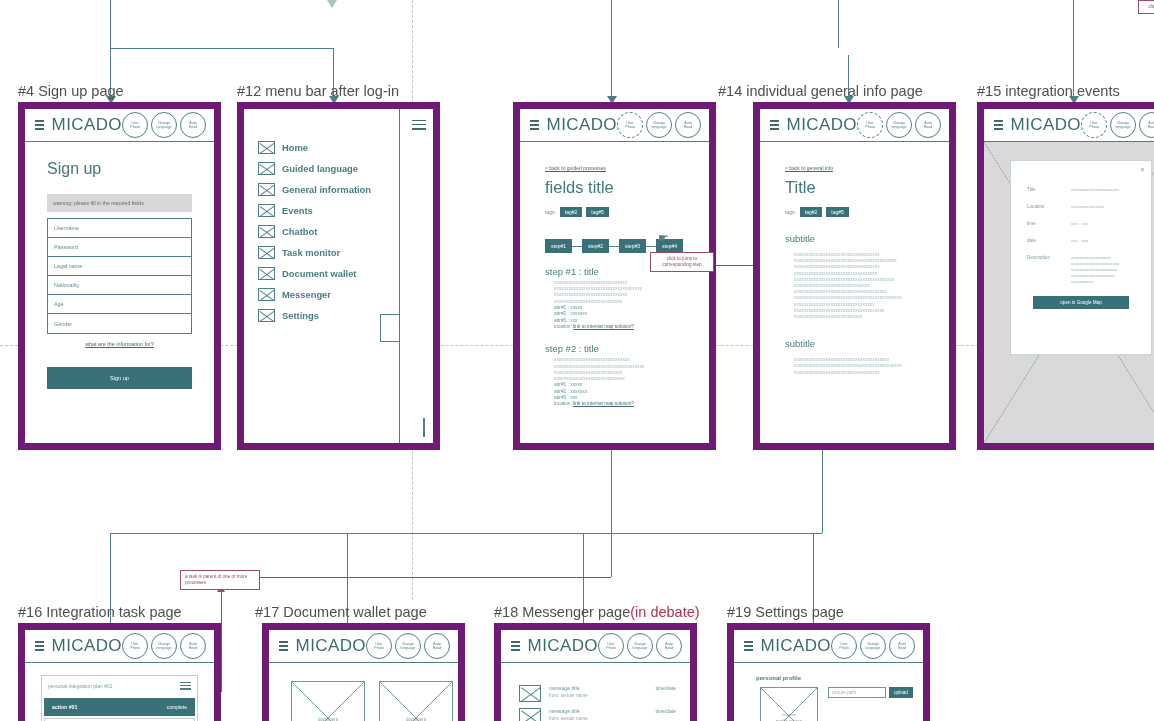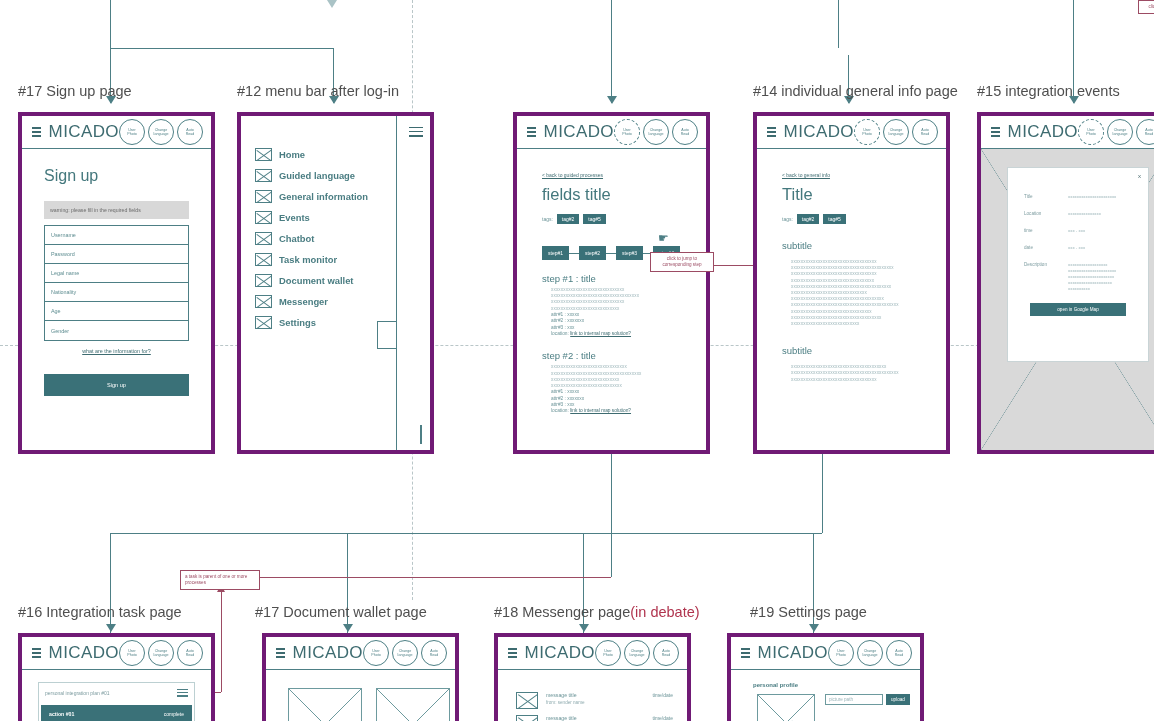--- a/index.html
+++ b/index.html
@@ -26,21 +26,21 @@
   .arrow-up{
     position:absolute;width:0;height:0;
     border-left:4px solid transparent;border-right:4px solid transparent;
     border-bottom:7px solid #9c4b63;
   }
 
   
   .panel-title{position:absolute;font-size:14.5px;color:#4f4f4f;white-space:nowrap;}
   .panel-title .debate{color:#b0344e;text-align:right;}
   .frame{
-    position:absolute;border:4px solid #701a75;background:#fff;overflow:hidden;margin-top:10px;
+    position:absolute;border:7px solid #701a75;background:#fff;overflow:hidden;
   }
   .appbar{
     height:33px;border-bottom:1px solid #4d7f85;display:flex;align-items:center;
     padding:0 6px;box-sizing:border-box;
   }
   .burger{width:14px;margin-right:8px;margin-left:4px;}
   .burger span{display:block;height:1.6px;background:#3d6b70;margin:2.6px 0;}
   .brand{font-size:17px;letter-spacing:.4px;color:#3d6b70;}
   .hdr-icons{margin-left:auto;display:flex;gap:3px;padding-right:2px;}
   .circ{
@@ -199,21 +199,21 @@
   <div class="arrow-down" style="left:809px;top:624px;"></div>
   <div class="gl v" style="left:611px;top:440px;height:137px;"></div>
 
   <div class="gl h" style="left:259px;top:577px;width:352px;background:#9c4b63;"></div>
   <div class="gl v" style="left:221px;top:592px;height:100px;background:#9c4b63;"></div>
   <div class="gl h" style="left:180px;top:692px;width:41px;background:#9c4b63;"></div>
   <div class="arrow-up" style="left:217px;top:585px;"></div>
   <div class="gl h" style="left:712px;top:265px;width:200px;background:#9c4b63;"></div>
   <div class="gl v" style="left:684px;top:278px;height:16px;background:#9c4b63;"></div>
 
-  <div class="panel-title" style="left:18px;top:83px;">#17 Sign up page</div>
+  <div class="panel-title" style="left:18px;top:83px;">#4 Sign up page</div>
   <div class="frame" style="left:18px;top:102px;width:189px;width:189px;height:334px;">
     <div class="appbar">
       <div class="burger">
           <span></span>
           <span></span>
           <span></span>
         </div>
       <div class="brand">MICADO</div>
       <div class="hdr-icons">
         <div class="circ">
@@ -356,21 +356,21 @@
         <div class="attr">attr#1 : xxxxx</div>
         <div class="attr">attr#2 : xxxxxxx</div>
         <div class="attr">attr#3 : xxx</div>
         <div class="attr"><span>location:</span> <a>link to internal map solution?</a></div>
       </div>
     </div>
   </div>
   <div class="cursor" style="left:658px;top:231px;">☛</div>
   <div class="note" style="left:650px;top:252px;width:64px;">click to jump to corresponding step</div>
 
-  <div class="panel-title" style="left:753px;top:83px;">#14 individual general info page</div>
+  <div class="panel-title" style="left:718px;top:83px;">#14 individual general info page</div>
   <div class="frame" style="left:753px;top:102px;width:189px;height:334px;">
     <div class="appbar">
       <div class="burger">
           <span></span>
           <span></span>
           <span></span>
         </div>
       <div class="brand">MICADO</div>
       <div class="hdr-icons">
         <div class="circ dashed">
@@ -595,21 +595,21 @@
     <div class="msg" style="padding-top:6px;">
       <span class="xbox" style="width:20px;height:15px;"></span>
       <span class="txt">
         <span class="t1" style="display:block">message title</span>
         <span class="t2" style="display:block">from: sender name</span>
       </span>
       <span class="time">time/date</span>
     </div>
   </div>
 
-  <div class="panel-title" style="left:727px;top:604px;margin-left:23px;">#19 Settings page</div>
+  <div class="panel-title" style="left:727px;top:604px;">#19 Settings page</div>
   <div class="frame" style="left:727px;top:623px;width:189px;height:98px;border-bottom:none;">
     <div class="appbar">
       <div class="burger">
           <span></span>
           <span></span>
           <span></span>
         </div>
       <div class="brand">MICADO</div>
       <div class="hdr-icons">
         <div class="circ">

